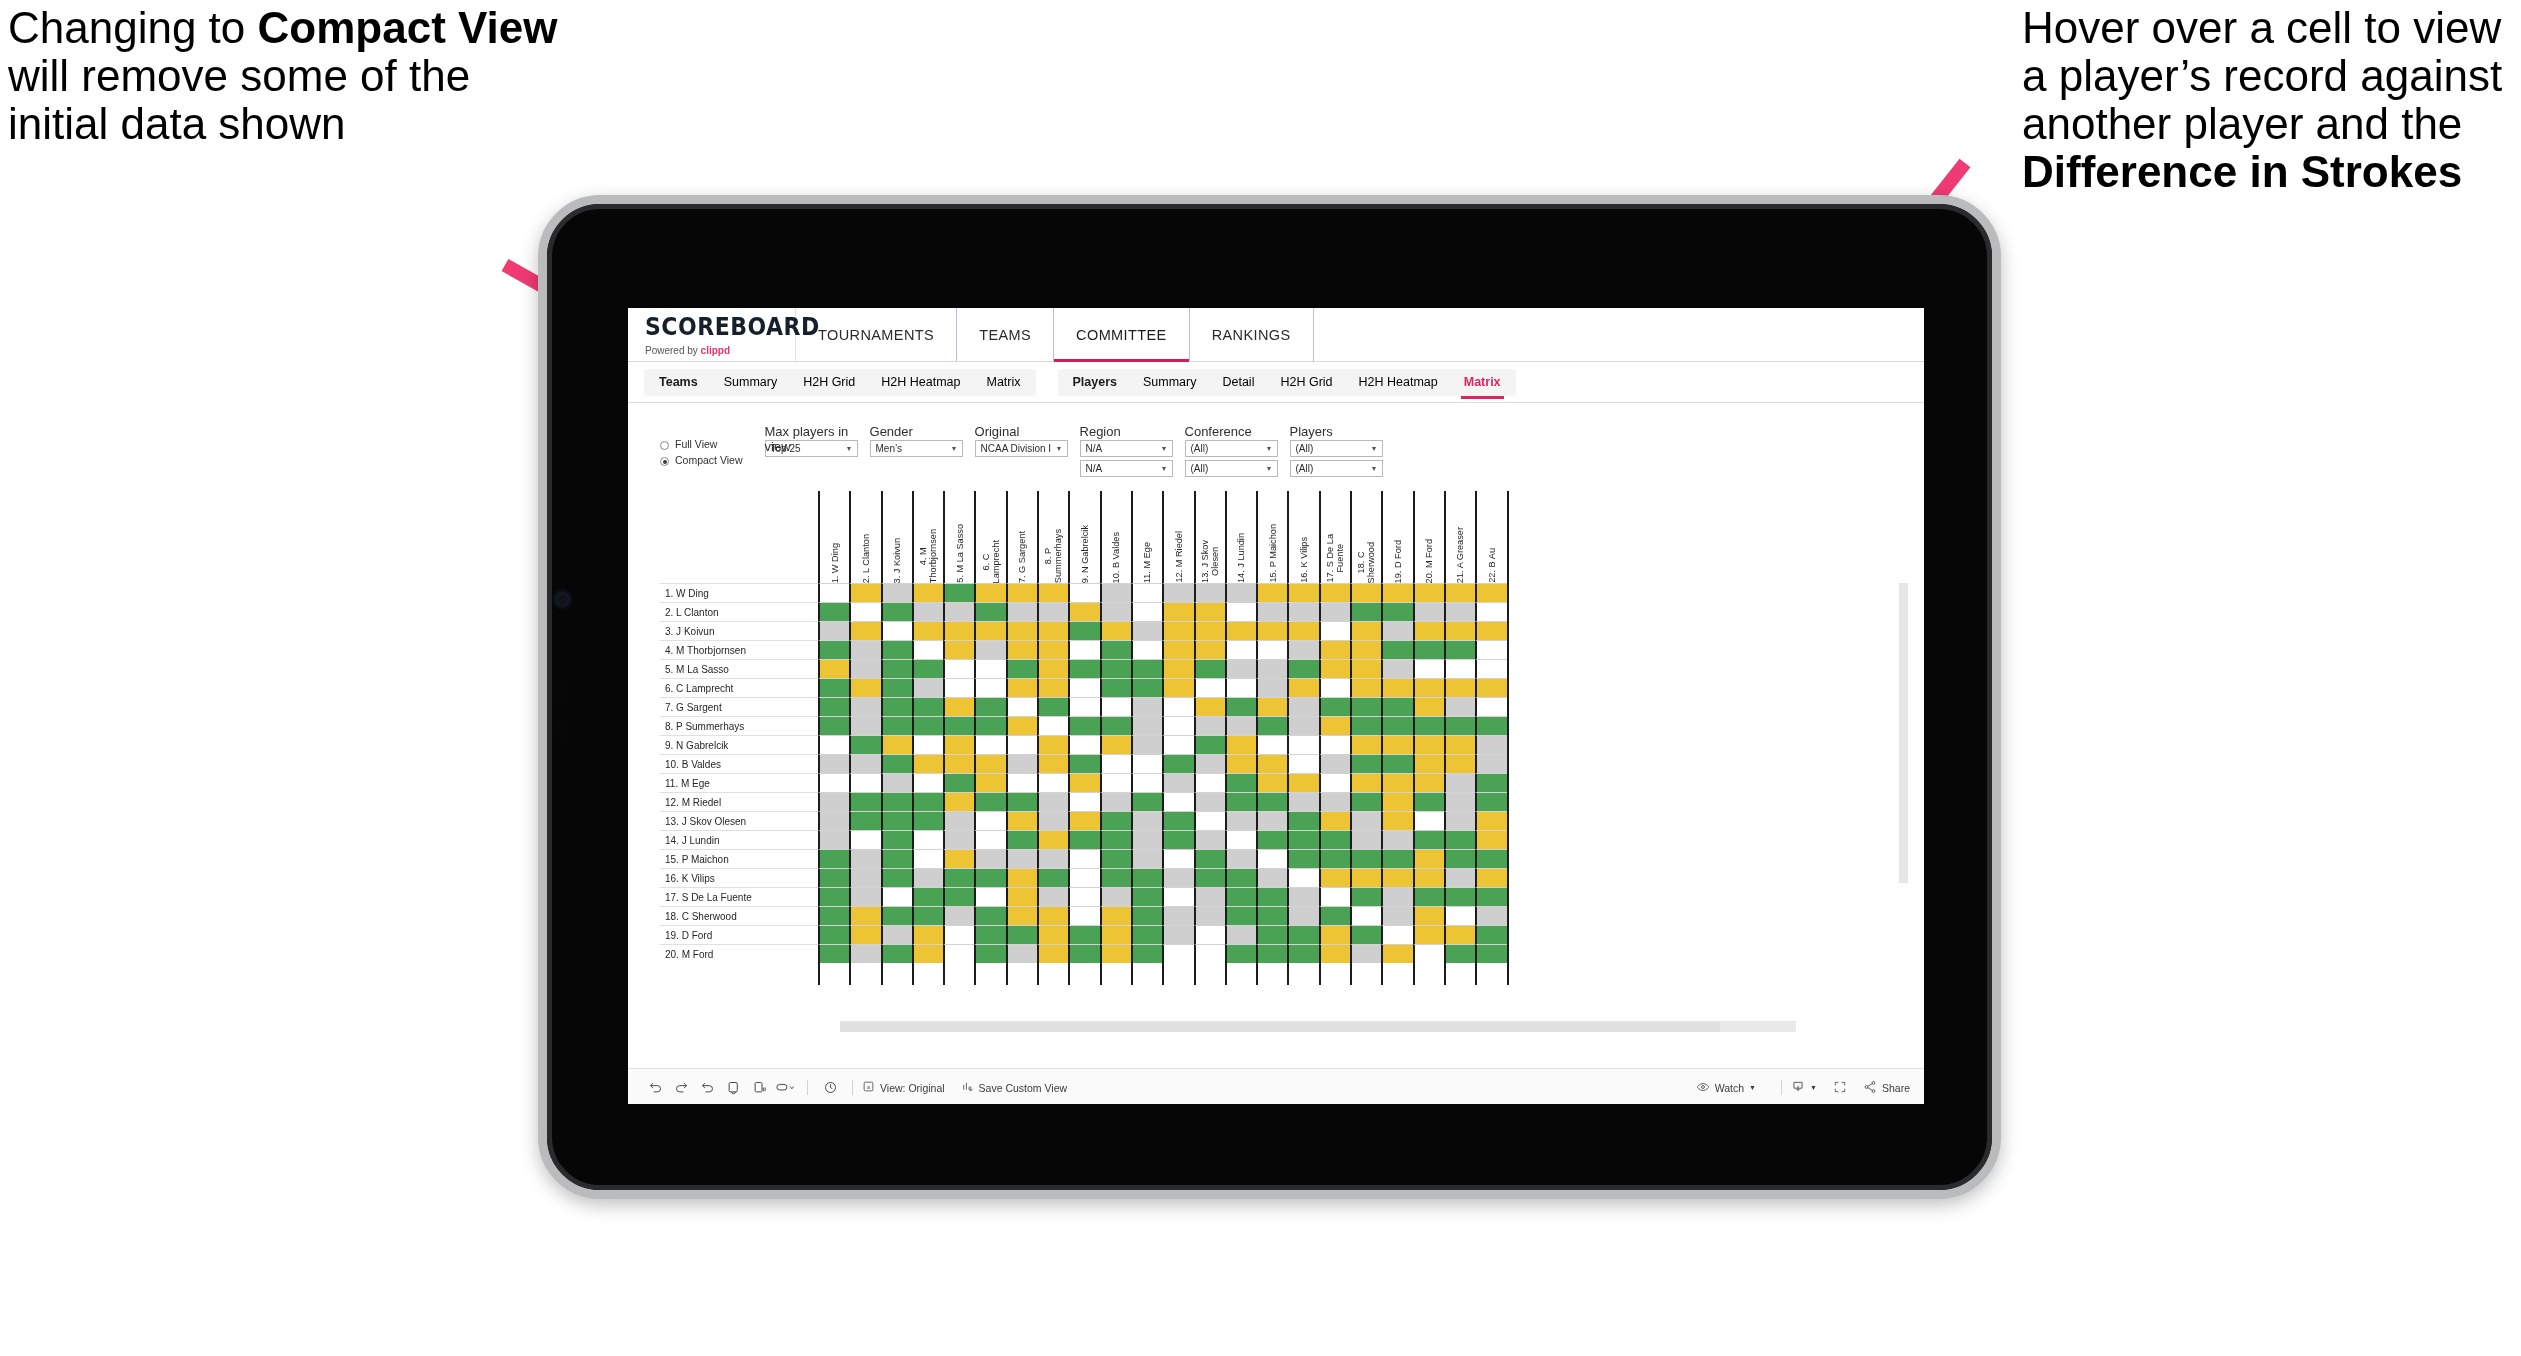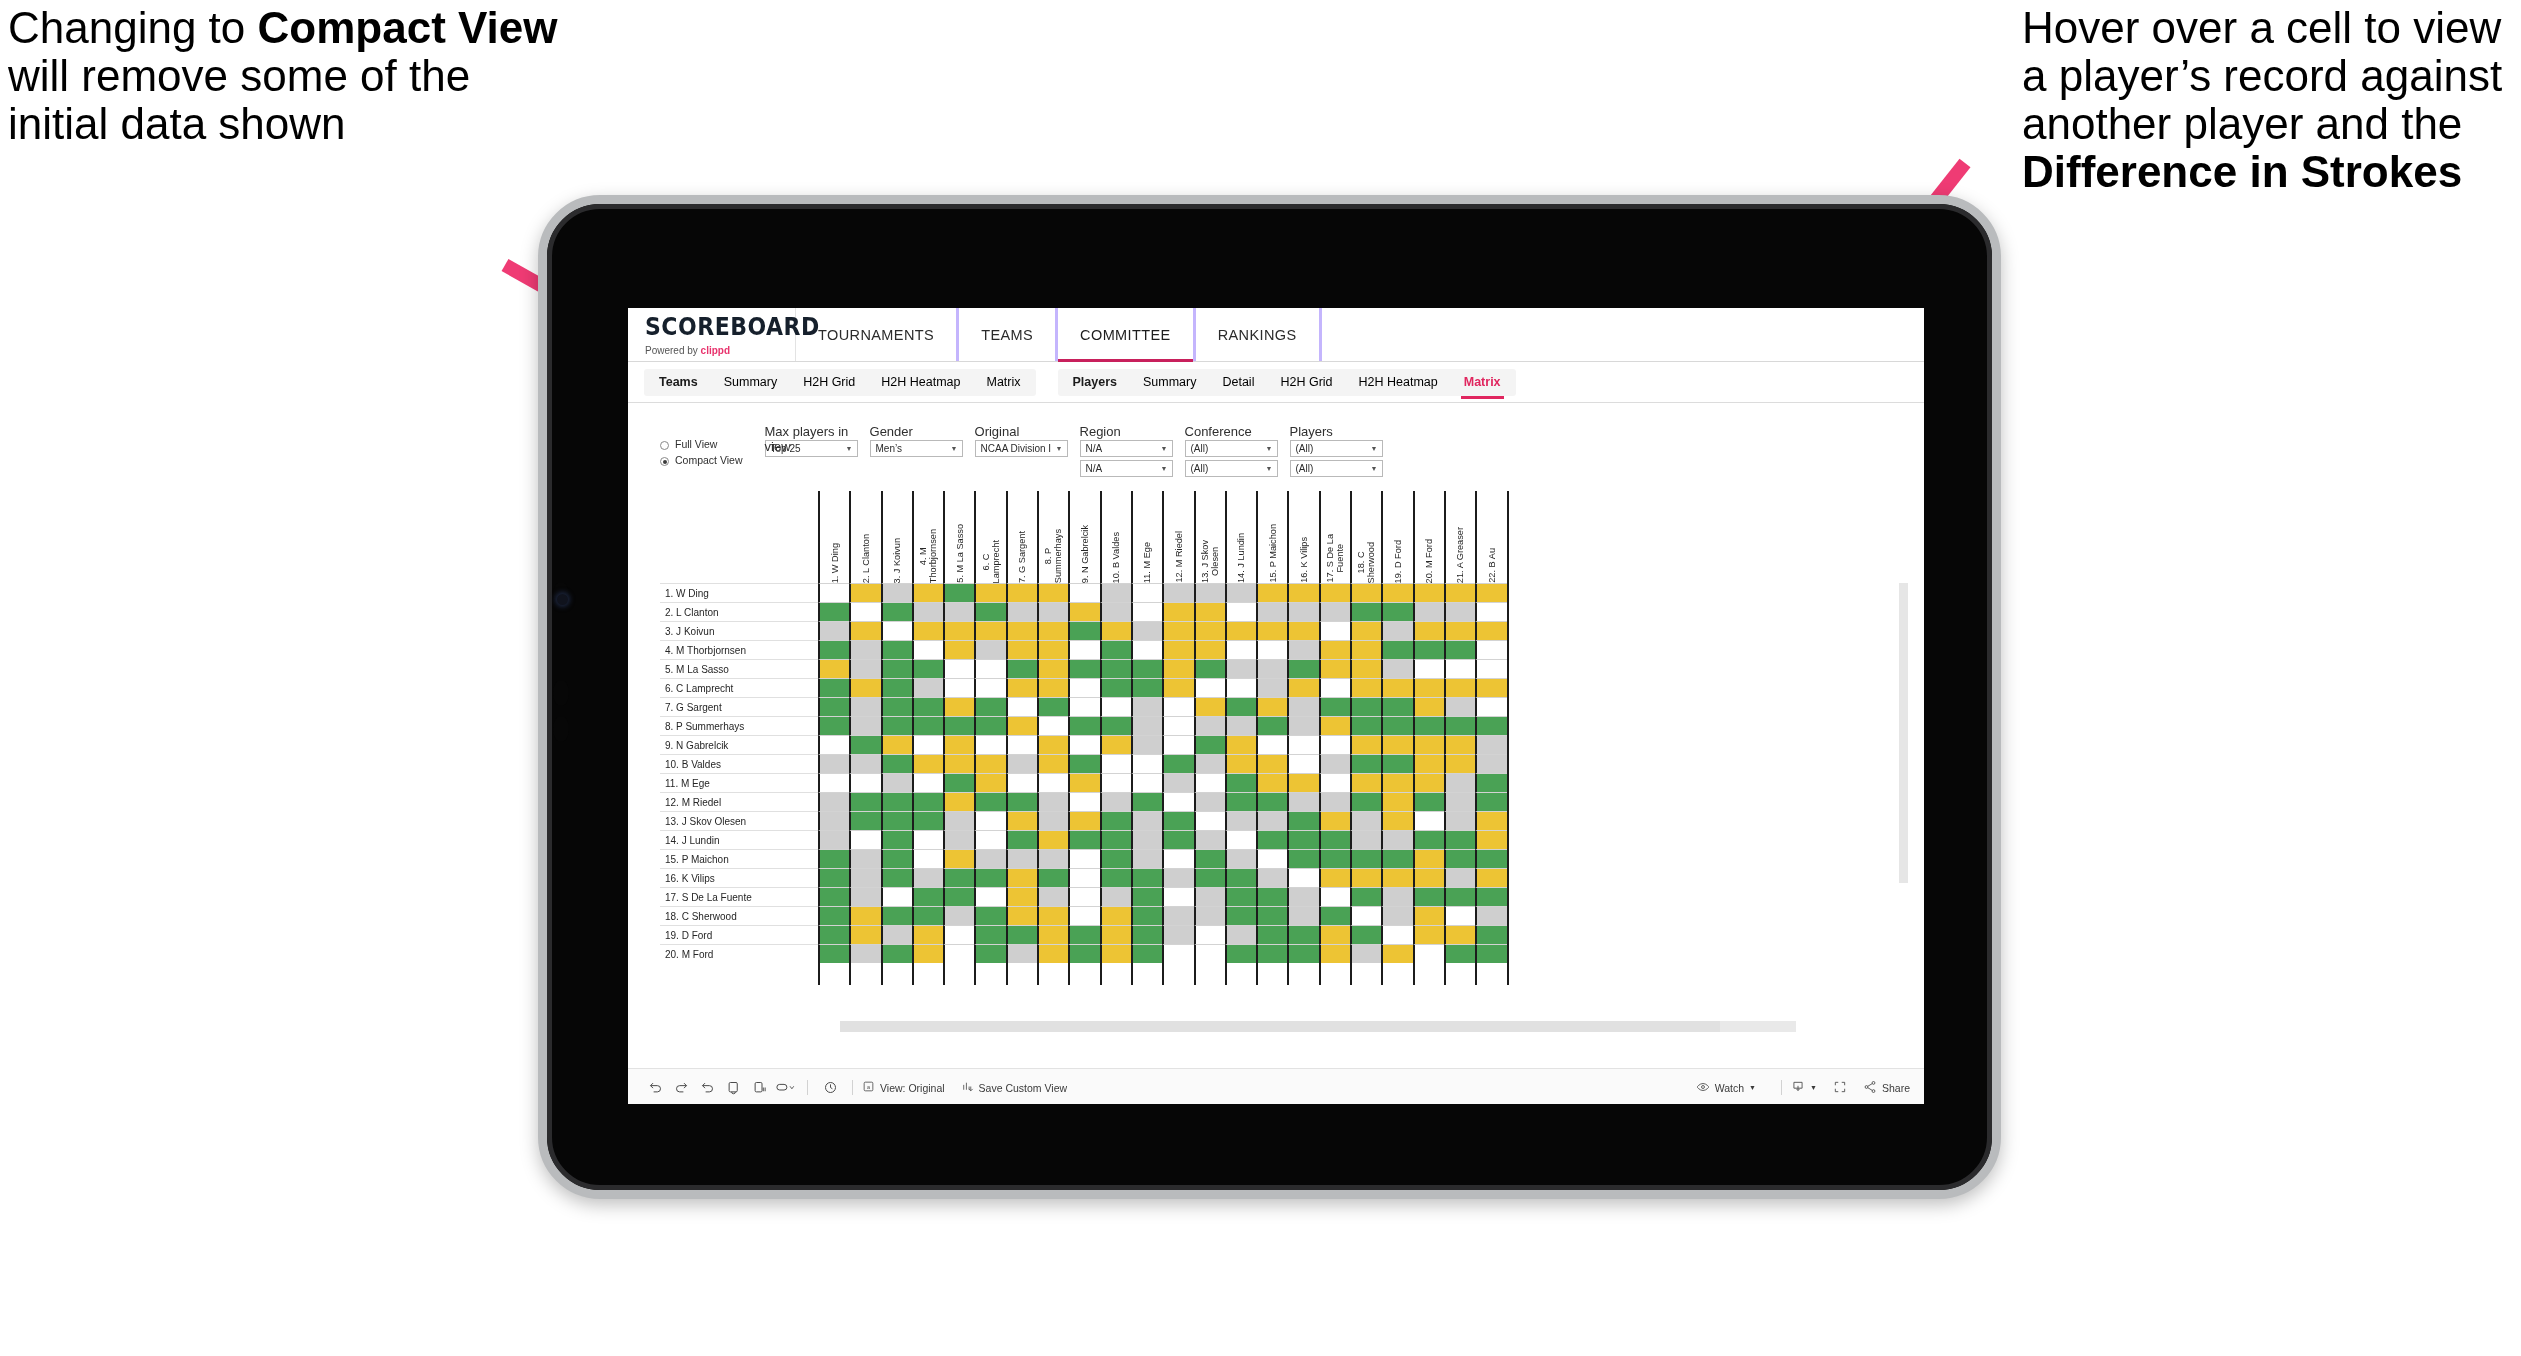--- a/index.html
+++ b/index.html
@@ -34,21 +34,21 @@
 
   
   #topnav{height:53px;background:#fff;border-bottom:1px solid #d8d8d8;display:flex;align-items:stretch;}
   #brand{width:168px;display:flex;flex-direction:column;justify-content:center;padding-left:17px;box-sizing:border-box;
          border-right:1px solid #e3e3e3;}
   #brand .logo{font-family:"DejaVu Sans",sans-serif;font-weight:700;font-size:22px;letter-spacing:.5px;color:#16202c;
     transform:scaleY(1.12);transform-origin:left center;}
   #brand .pb{font-size:10px;color:#555;margin-top:6px;}
   #brand .pb .cl{color:#e8336d;font-weight:700;}
   .topnav-item{display:flex;align-items:center;padding:0 22px;font-size:14.5px;color:#2b2b2b;letter-spacing:.4px;
-    border-right:3px solid #c4b5fd;position:relative;}
+    border-right:1px solid #c4b5fd;position:relative;}
   .topnav-item.active{color:#1d1d1d;}
   .topnav-item.active:after{content:"";position:absolute;left:0;right:0;bottom:-1px;height:3px;background:#c8205c;}
   #topnav-spacer{flex:1;border-right:none;}
 
   
   #subnav{height:40px;background:#fff;border-bottom:1px solid #dcdcdc;display:flex;align-items:center;padding-left:16px;}
   .subgroup{display:flex;align-items:center;background:#f4f4f4;border-radius:3px;height:27px;padding:0 2px;}
   .subgroup+.subgroup{margin-left:22px;}
   .sub-item{font-size:12.5px;color:#000000;padding:0 13px;line-height:27px;position:relative;white-space:nowrap;}
   .sub-item.head{font-weight:700;color:#1b1b1b;}

